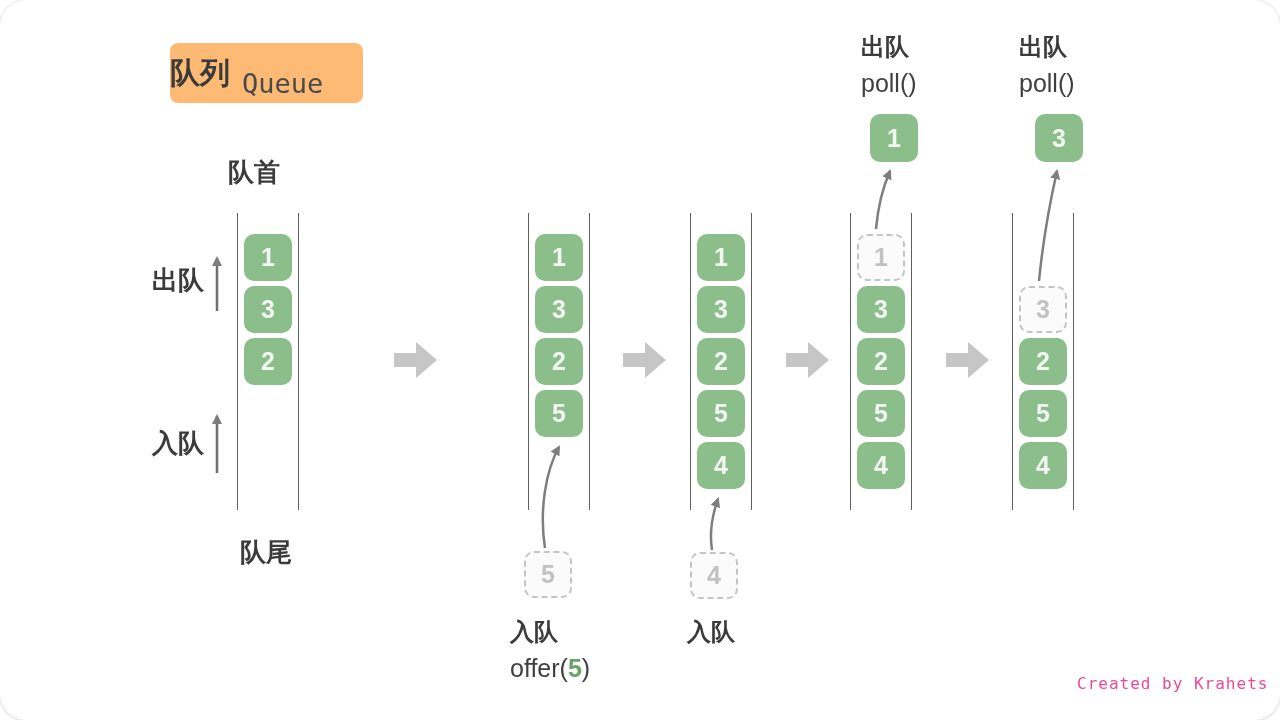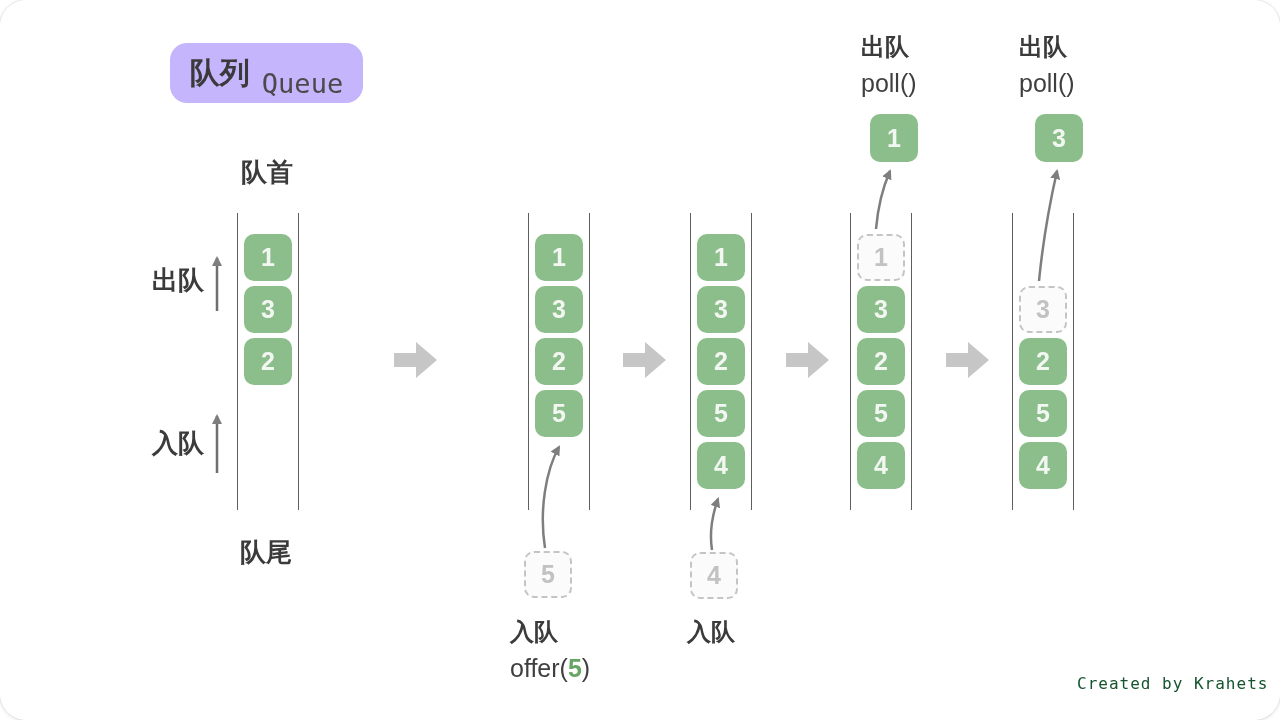--- a/index.html
+++ b/index.html
@@ -4,29 +4,29 @@
 <style>
   html,body{margin:0;padding:0;background:#ffffff;}
   .stage{
     position:relative;width:1280px;height:720px;background:#ffffff;
     border-radius:26px;box-shadow:0 1px 4px rgba(0,0,0,.10), 0 0 0 1px #f0f0f0;
     overflow:hidden;font-family:"Liberation Sans","DejaVu Sans",sans-serif;
   }
   
   .title-box{
     position:absolute;left:170px;top:43px;width:193px;height:60px;
-    background:#c4b5fd;border-radius:17px;display:flex;align-items:center;justify-content:center;gap:12px;
+    background:#fdba74;border-radius:8px;display:flex;align-items:center;justify-content:flex-start;gap:12px;
   }
   .title-zh{font-size:30px;font-weight:700;color:#3a3a3a;}
   .title-en{font-family:"DejaVu Sans Mono","Liberation Mono",monospace;font-size:27px;color:#4a4a4a;margin-top:20px;}
 
   
   .lbl{position:absolute;color:#3b3b3b;white-space:nowrap;}
   .lbl.bold{font-weight:700;font-size:26px;}
-  .front-lbl{left:241px;top:155px;}
+  .front-lbl{left:228px;top:155px;}
   .rear-lbl{left:240px;top:535px;}
   .deq-side-lbl{left:152px;top:263px;}
   .enq-side-lbl{left:152px;top:426px;}
 
   
   .col{
     position:absolute;top:213px;height:297px;width:62px;box-sizing:border-box;
     border-left:1.5px solid #5e5e5e;border-right:1.5px solid #5e5e5e;
   }
   .col.c1{left:237px}.col.c2{left:528px}.col.c3{left:690px}.col.c4{left:850px}.col.c5{left:1012px}
@@ -52,21 +52,21 @@
   .op .code{font-family:Liberation Sans, sans-serif;font-size:25px;color:#3f3f3f;display:block;text-align:right;}
   .op .code .arg{color:#66a566;font-weight:700;}
   .poll4{left:861px;top:28px;}
   .poll5{left:1019px;top:28px;}
   .offer2{left:510px;top:613px;}
   .offer3{left:687px;top:613px;}
 
   .watermark{
     position:absolute;left:1077px;top:674px;
     font-family:"DejaVu Sans Mono","Liberation Mono",monospace;
-    font-size:16px;color:#14532d;letter-spacing:1px;
+    font-size:16px;color:#ec4899;letter-spacing:1px;
   }
   .arrows{position:absolute;left:0;top:0;pointer-events:none;}
 </style>
 </head>
 <body>
 
 <div class="stage">
 
   <div class="title-box">
     <span class="title-zh">队列</span>

